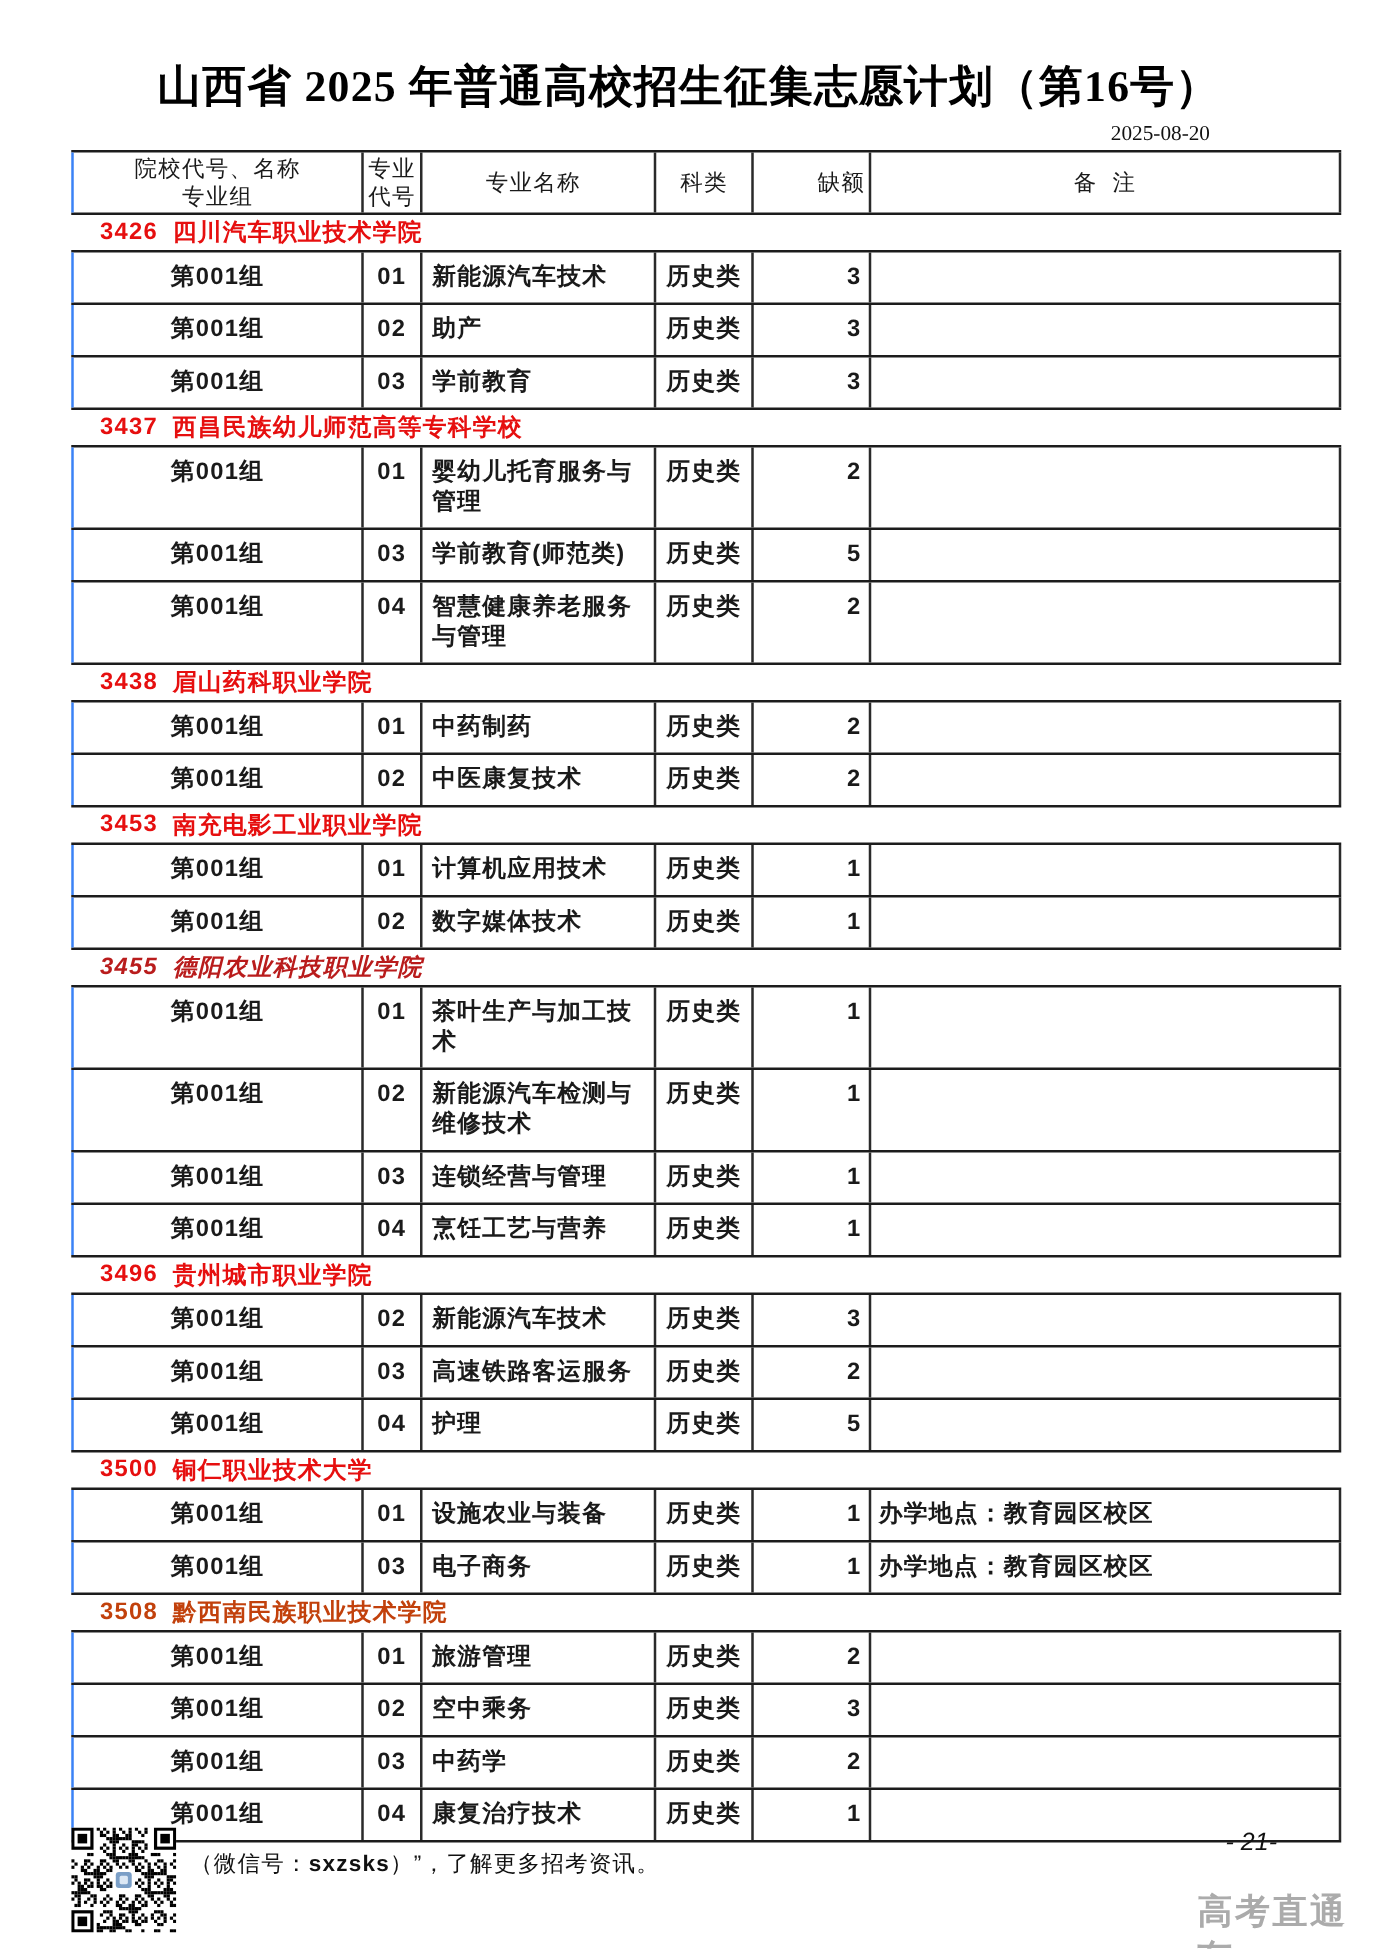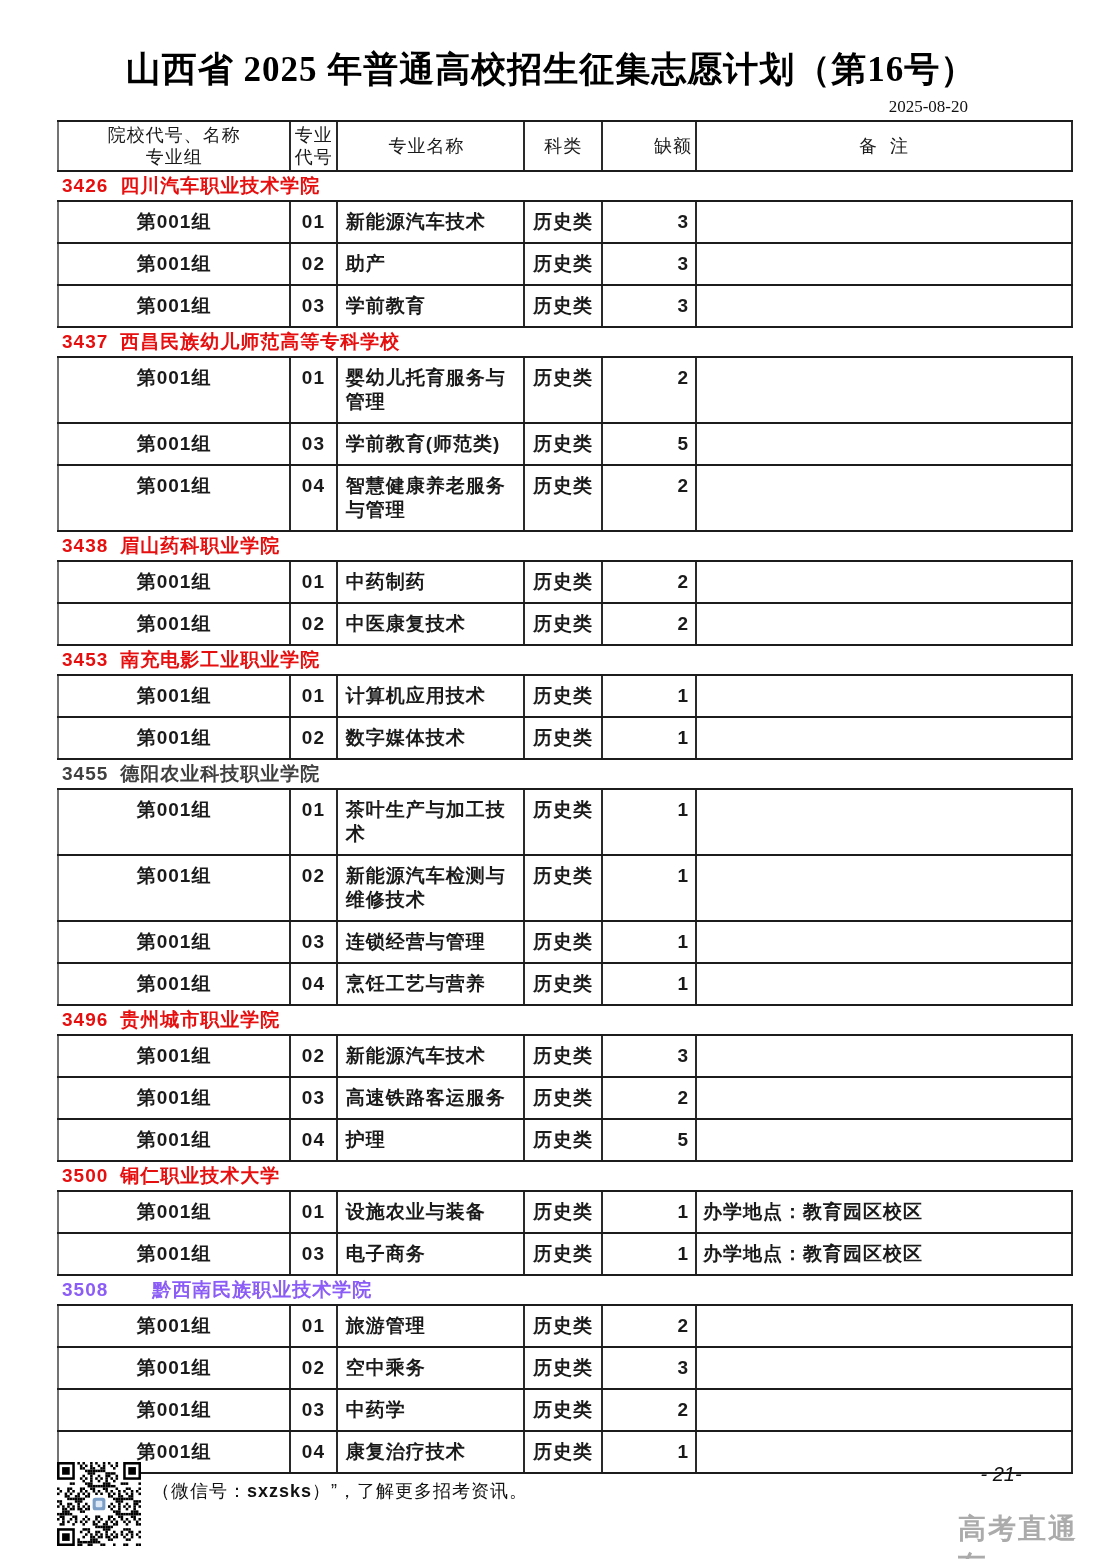--- a/index.html
+++ b/index.html
@@ -16,38 +16,38 @@
   .doc-date {
     position:absolute; top:97px; right:134px;
     font-family:"Liberation Serif", serif; font-size:17px; color:#111;
   }
   .table {
     position:absolute; top:120px; left:57px; width:1016px;
     border-top:2px solid #1c1c1c; font-size:19px; letter-spacing:1px;
   }
   .hrow, .row { display:flex; border-bottom:2px solid #1c1c1c; }
   .c { border-right:2px solid #2a2a2a; }
-  .c.first { border-left:2px solid #737373; }
+  .c.first { border-left:2px solid #3b82f6; }
   .c1 { width:246px; text-align:center; }
   .c2 { width:49px;  text-align:center; }
   .c3 { width:196px; text-align:left; padding-left:8px; padding-right:8px; word-break:break-all; }
   .c4 { width:82px;  text-align:center; }
   .c5 { width:48px;  text-align:right; padding-right:6px;margin-left:48px; }
   .c6 { width:395px; text-align:left; padding-left:6px; }
   .hrow { height:50px; align-items:center; font-size:18px; letter-spacing:1px; }
   .hrow .c { height:100%; display:flex; flex-direction:column; justify-content:center; line-height:22px; }
   .hrow .c6 { white-space:pre; }
   .row { min-height:40px; align-items:stretch;font-weight:bold; }
   .row .c { padding-top:8px; padding-bottom:8px; line-height:24px; }
   .sec-header {
     height:30px; display:flex; align-items:center;
     border-bottom:2px solid #1c1c1c; padding-left:5px;
     font-weight:bold; font-size:19px; letter-spacing:1px;
   }
-  .sec-code { margin-right:12px; }
+  .sec-code { margin-right:12px;margin-left:18px; }
   .footer-qr { position:absolute; left:57px; top:1462px; width:84px; height:84px; }
   .footer-text {
     position:absolute; left:152px; top:1477px; font-size:18px;
     line-height:29px; color:#111; letter-spacing:1px;
   }
   .footer-text b { font-family:"Liberation Sans", sans-serif; }
   .page-number {
     position:absolute; left:966px; top:1463px; width:70px; text-align:center;
     font-style:italic; font-size:20px; color:#111;
   }
@@ -204,21 +204,21 @@
     <div class="c c2">02</div>
     <div class="c c3">数字媒体技术</div>
     <div class="c c4">历史类</div>
     <div class="c c5">1</div>
     <div class="c c6"></div>
   </div>
 </div>
   </div>
 
   <div>
-    <div class="sec-header" style="color: #404040;">
+    <div class="sec-header" style="color: #b91c1c; font-style: italic;">
       <span class="sec-code">3455</span>
       <span class="sec-name">德阳农业科技职业学院</span>
     </div>
     <div class="sec-rows">
   <div class="row">
     <div class="c c1 first">第001组</div>
     <div class="c c2">01</div>
     <div class="c c3">茶叶生产与加工技术</div>
     <div class="c c4">历史类</div>
     <div class="c c5">1</div>
@@ -309,21 +309,21 @@
     <div class="c c2">03</div>
     <div class="c c3">电子商务</div>
     <div class="c c4">历史类</div>
     <div class="c c5">1</div>
     <div class="c c6">办学地点：教育园区校区</div>
   </div>
 </div>
   </div>
 
   <div>
-    <div class="sec-header" style="color: #8b5cf6; gap: 32px;">
+    <div class="sec-header" style="color: #c2410c;">
       <span class="sec-code">3508</span>
       <span class="sec-name">黔西南民族职业技术学院</span>
     </div>
     <div class="sec-rows">
   <div class="row">
     <div class="c c1 first">第001组</div>
     <div class="c c2">01</div>
     <div class="c c3">旅游管理</div>
     <div class="c c4">历史类</div>
     <div class="c c5">2</div>

